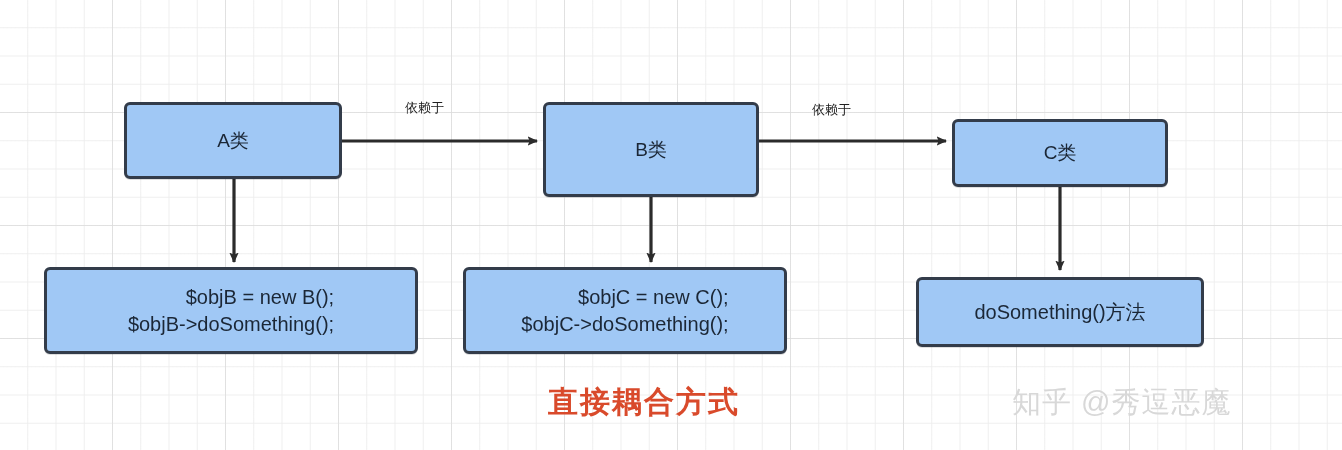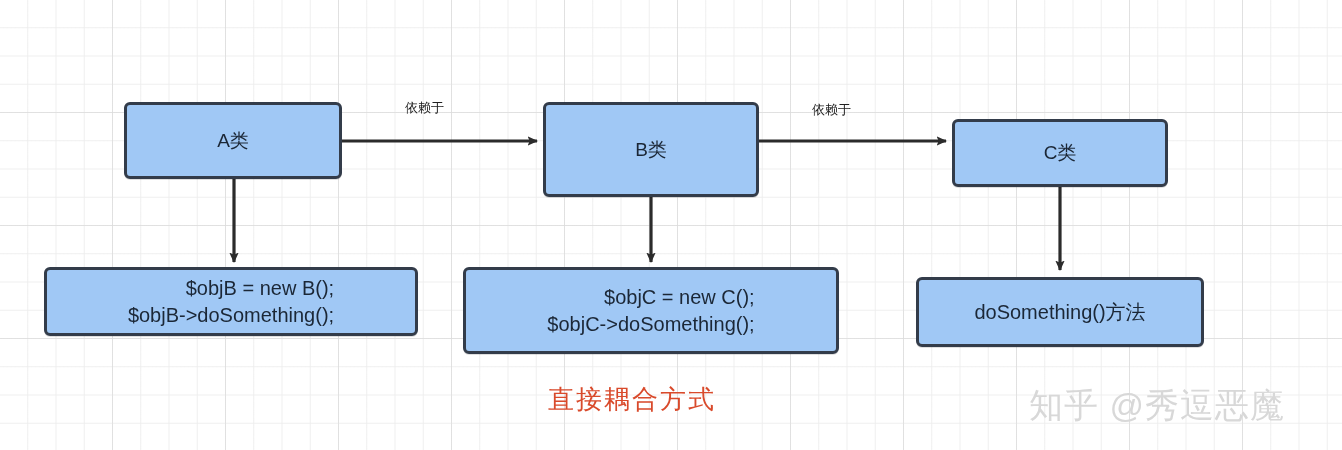--- a/index.html
+++ b/index.html
@@ -49,34 +49,33 @@
     font-size: 20px;
   }
   .edge-label {
     position: absolute;
     font-size: 13px;
     color: #202020;
     white-space: nowrap;
   }
   .caption {
     position: absolute;
-    font-size: 26px;
-    font-weight: 400;
+    font-size: 30px;
+    font-weight: 700;
     color: #d94a2b;
     letter-spacing: 2px;
     white-space: nowrap;
   }
   .watermark {
     position: absolute;
-    font-size: 34px;
+    font-size: 29px;
     color: #d8d8d8;
     white-space: nowrap;
     letter-spacing: 1px;
     user-select: none;
-    margin-left: 17px;
   }
   svg.arrows {
     position: absolute;
     left: 0;
     top: 0;
     width: 1342px;
     height: 450px;
     pointer-events: none;
   }
 </style>
@@ -116,26 +115,26 @@
   </div>
 
   <div class="edge-label" style="left:405px; top:99px;">
     <span>依赖于</span>
   </div>
 
   <div class="edge-label" style="left:812px; top:101px;">
     <span>依赖于</span>
   </div>
 
-  <div class="node node-code" style="left:44px; top:267px; width:374px; height:69px;">
+  <div class="node node-code" style="left:44px; top:267px; width:374px; height:87px;">
     <span>$objB = new B();
 $objB-&gt;doSomething();</span>
   </div>
 
-  <div class="node node-code" style="left:463px; top:267px; width:376px; height:87px;">
+  <div class="node node-code" style="left:463px; top:267px; width:324px; height:87px;">
     <span>$objC = new C();
 $objC-&gt;doSomething();</span>
   </div>
 
   <div class="node node-code" style="left:916px; top:277px; width:288px; height:70px;">
     <span>doSomething()方法</span>
   </div>
 
   <div class="caption" style="left:548px; top:382px;">
     <span>直接耦合方式</span>

